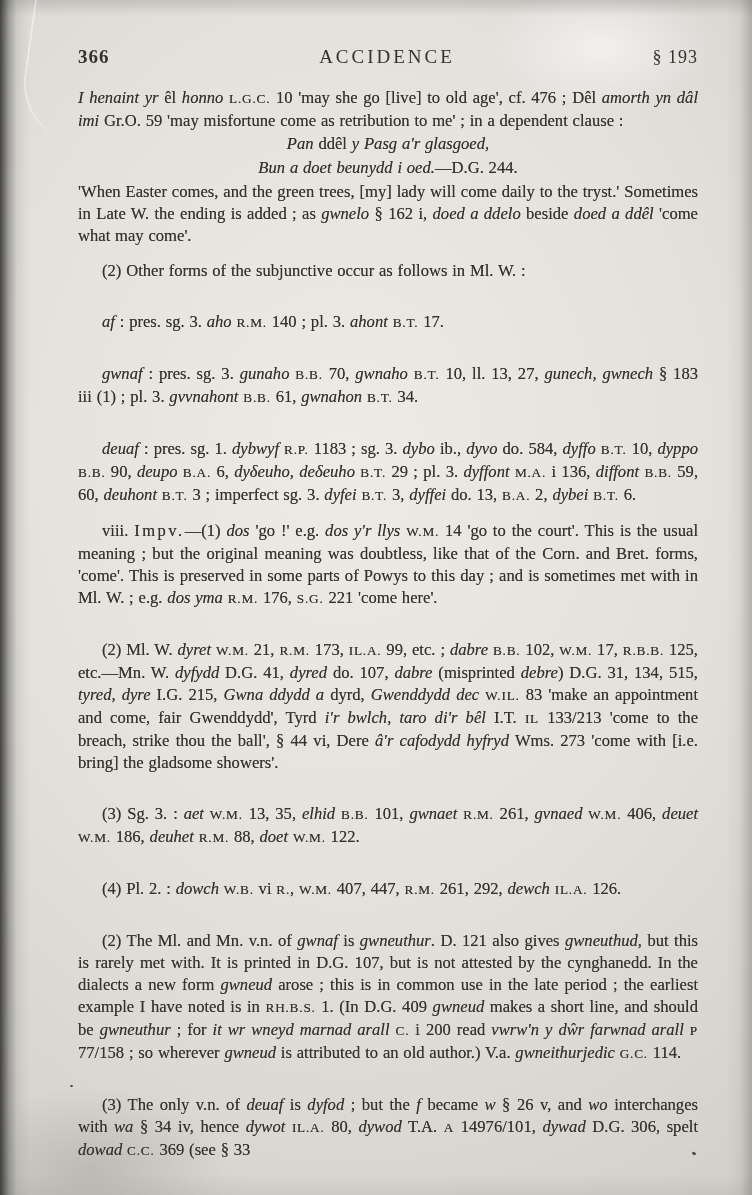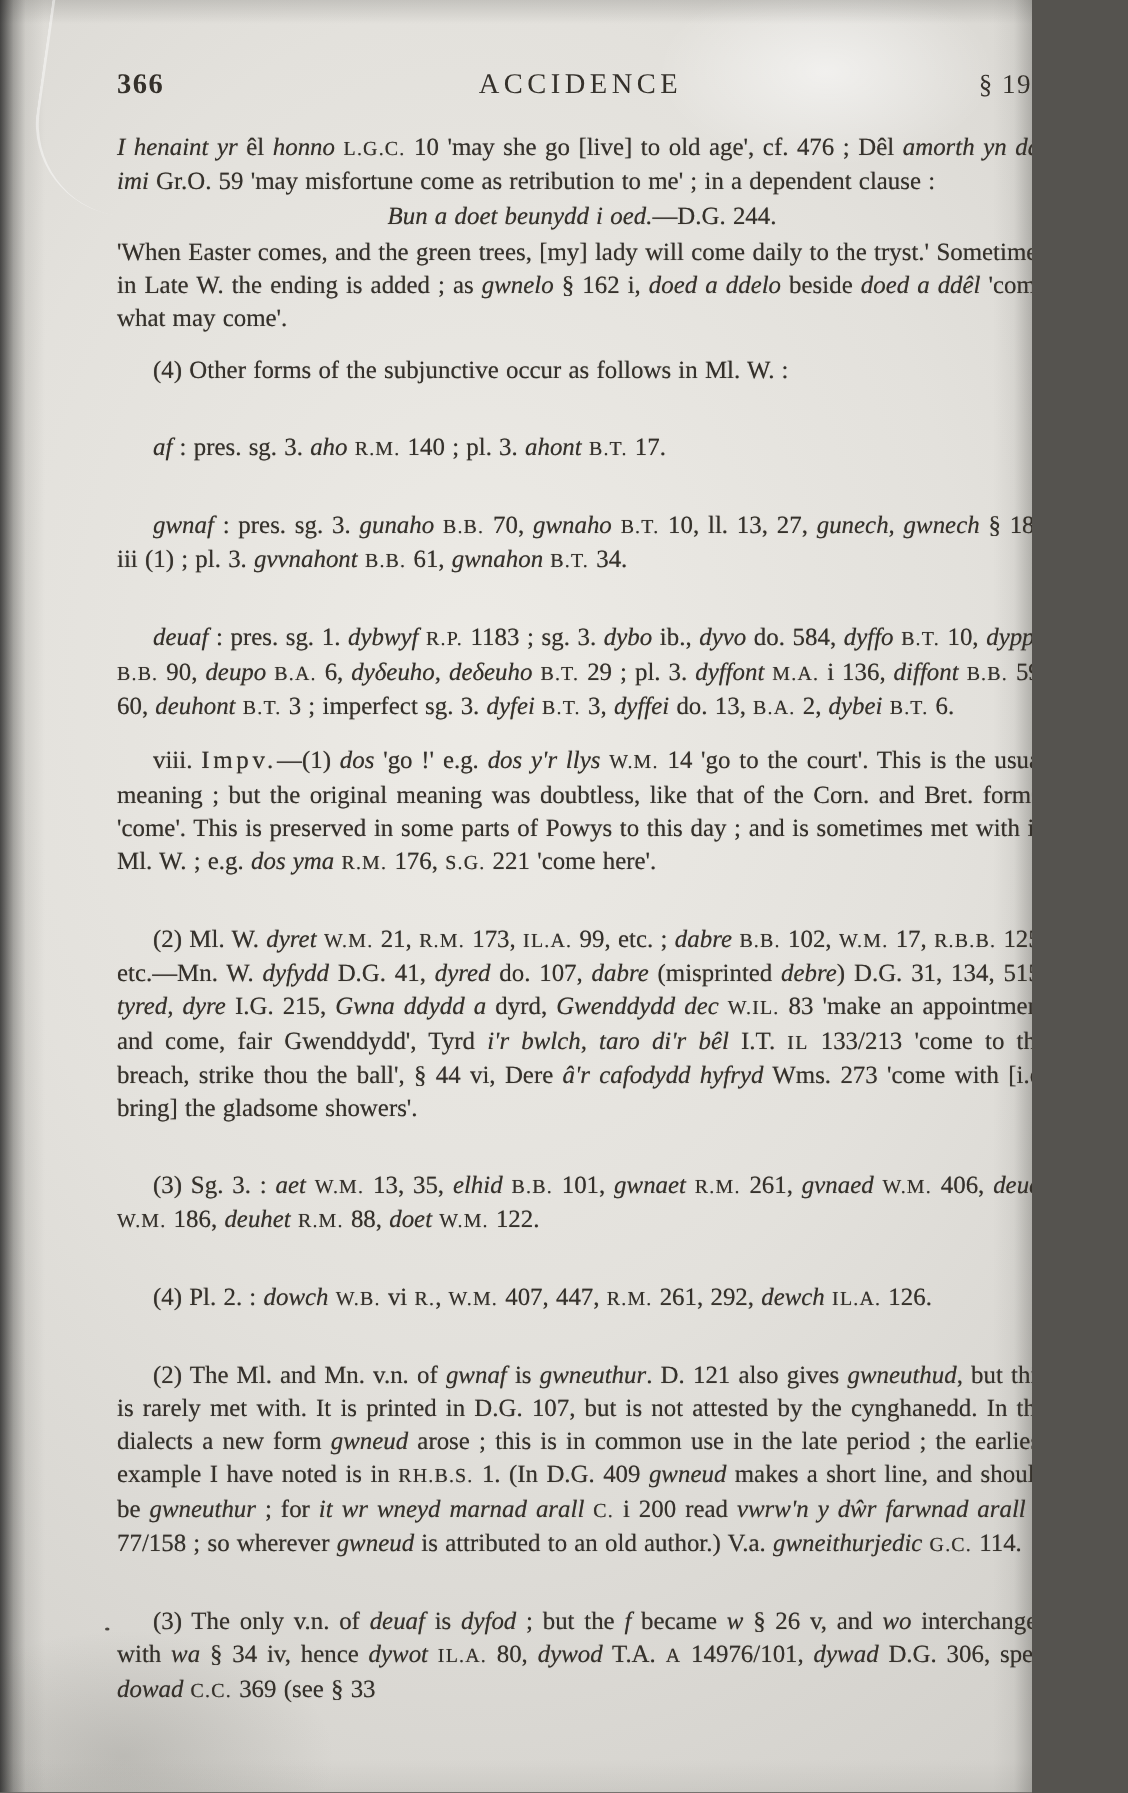--- a/index.html
+++ b/index.html
@@ -1,18 +1,18 @@
 <!DOCTYPE html>
 <html><head>
 <meta charset="utf-8">
 <style>
   html,body { margin:0; padding:0; background:#55534f; }
   .scan {
     position:relative;
-    width:688px; height:1195px;
+    width:752px; height:1195px;
     margin:0;
     overflow:hidden;
     font-family:"Liberation Serif","DejaVu Serif",serif;
     color:#35312b;
     background:
       linear-gradient(90deg, rgba(25,25,25,.78) 0px, rgba(60,60,58,.38) 9px, rgba(120,120,116,.16) 17px, rgba(0,0,0,0) 30px),
       linear-gradient(270deg, rgba(70,70,66,.30) 0px, rgba(140,140,136,.12) 12px, rgba(0,0,0,0) 26px),
       linear-gradient(180deg, rgba(90,90,86,.22) 0px, rgba(0,0,0,0) 16px),
       linear-gradient(0deg, rgba(130,130,124,.14) 0px, rgba(0,0,0,0) 22px),
       radial-gradient(ellipse 160px 90px at 80% 4%, rgba(255,255,255,.55), rgba(255,255,255,0) 70%),
@@ -65,23 +65,24 @@
 
   <div class="inner">
     <div class="header">
       <span class="page-num">366</span>
       <span class="page-title">ACCIDENCE</span>
       <span class="section-no">§ 193</span>
     </div>
 
     <div class="body-text">
         <p class=""><span class="run-i">I henaint yr </span><span class="run-b">êl</span><span class="run-i"> honno </span><span class="run-sc">L.G.C.</span><span class="run-r"> 10 'may she go [live] to old age', cf. 476 ; </span><span class="run-b">Dêl</span><span class="run-i"> amorth yn dâl imi </span><span class="run-r">Gr.O. 59 'may misfortune come as retribution to me' ; in a dependent clause :</span></p>
+        <p class="verse"><span class="run-i">Pan </span><span class="run-b">ddêl</span><span class="run-i"> y Pasg a'r glasgoed,</span></p>
         <p class="verse"><span class="run-i">Bun a doet beunydd i oed.</span><span class="run-r">—D.G. 244.</span></p>
         <p class=""><span class="run-r">'When Easter comes, and the green trees, [my] lady will come daily to the tryst.'  Sometimes in Late W. the ending is added ; as </span><span class="run-i">gwnelo</span><span class="run-r"> § 162 i, </span><span class="run-i">doed a ddelo</span><span class="run-r"> beside </span><span class="run-i">doed a ddêl</span><span class="run-r"> 'come what may come'.</span></p>
-        <p class="indent space-before"><span class="run-r">(4) Other forms of the subjunctive occur as follows in Ml. W. :</span></p>
+        <p class="indent space-before"><span class="run-r">(2) Other forms of the subjunctive occur as follows in Ml. W. :</span></p>
         <p class="indent"><span class="run-i">af</span><span class="run-r"> : pres. sg. 3. </span><span class="run-i">aho</span><span class="run-r"> </span><span class="run-sc">R.M.</span><span class="run-r"> 140 ; pl. 3. </span><span class="run-i">ahont</span><span class="run-r"> </span><span class="run-sc">B.T.</span><span class="run-r"> 17.</span></p>
         <p class="indent"><span class="run-i">gwnaf</span><span class="run-r"> : pres. sg. 3. </span><span class="run-i">gunaho</span><span class="run-r"> </span><span class="run-sc">B.B.</span><span class="run-r"> 70, </span><span class="run-i">gwnaho</span><span class="run-r"> </span><span class="run-sc">B.T.</span><span class="run-r"> 10, ll. 13, 27, </span><span class="run-i">gunech, gwnech</span><span class="run-r"> § 183 iii (1) ; pl. 3. </span><span class="run-i">gvvnahont</span><span class="run-r"> </span><span class="run-sc">B.B.</span><span class="run-r"> 61, </span><span class="run-i">gwnahon</span><span class="run-r"> </span><span class="run-sc">B.T.</span><span class="run-r"> 34.</span></p>
         <p class="indent"><span class="run-i">deuaf</span><span class="run-r"> : pres. sg. 1. </span><span class="run-i">dybwyf</span><span class="run-r"> </span><span class="run-sc">R.P.</span><span class="run-r"> 1183 ; sg. 3. </span><span class="run-i">dybo</span><span class="run-r"> ib., </span><span class="run-i">dyvo</span><span class="run-r"> do. 584, </span><span class="run-i">dyffo</span><span class="run-r"> </span><span class="run-sc">B.T.</span><span class="run-r"> 10, </span><span class="run-i">dyppo</span><span class="run-r"> </span><span class="run-sc">B.B.</span><span class="run-r"> 90, </span><span class="run-i">deupo</span><span class="run-r"> </span><span class="run-sc">B.A.</span><span class="run-r"> 6, </span><span class="run-i">dyδeuho, deδeuho</span><span class="run-r"> </span><span class="run-sc">B.T.</span><span class="run-r"> 29 ; pl. 3. </span><span class="run-i">dyffont</span><span class="run-r"> </span><span class="run-sc">M.A.</span><span class="run-r"> i 136, </span><span class="run-i">diffont</span><span class="run-r"> </span><span class="run-sc">B.B.</span><span class="run-r"> 59, 60, </span><span class="run-i">deuhont</span><span class="run-r"> </span><span class="run-sc">B.T.</span><span class="run-r"> 3 ; imperfect sg. 3. </span><span class="run-i">dyfei</span><span class="run-r"> </span><span class="run-sc">B.T.</span><span class="run-r"> 3, </span><span class="run-i">dyffei</span><span class="run-r"> do. 13, </span><span class="run-sc">B.A.</span><span class="run-r"> 2, </span><span class="run-i">dybei</span><span class="run-r"> </span><span class="run-sc">B.T.</span><span class="run-r"> 6.</span></p>
         <p class="indent space-before"><span class="run-r">viii. </span><span class="run-h">Impv.</span><span class="run-r">—(1) </span><span class="run-i">dos</span><span class="run-r"> 'go !' e.g. </span><span class="run-i">dos y'r llys</span><span class="run-r"> </span><span class="run-sc">W.M.</span><span class="run-r"> 14 'go to the court'.  This is the usual meaning ; but the original meaning was doubtless, like that of the Corn. and Bret. forms, 'come'.  This is preserved in some parts of Powys to this day ; and is sometimes met with in Ml. W. ; e.g. </span><span class="run-i">dos yma</span><span class="run-r"> </span><span class="run-sc">R.M.</span><span class="run-r"> 176, </span><span class="run-sc">S.G.</span><span class="run-r"> 221 'come here'.</span></p>
         <p class="indent"><span class="run-r">(2) Ml. W. </span><span class="run-i">dyret</span><span class="run-r"> </span><span class="run-sc">W.M.</span><span class="run-r"> 21, </span><span class="run-sc">R.M.</span><span class="run-r"> 173, </span><span class="run-sc">IL.A.</span><span class="run-r"> 99, etc. ; </span><span class="run-i">dabre</span><span class="run-r"> </span><span class="run-sc">B.B.</span><span class="run-r"> 102, </span><span class="run-sc">W.M.</span><span class="run-r"> 17, </span><span class="run-sc">R.B.B.</span><span class="run-r"> 125, etc.—Mn. W. </span><span class="run-i">dyfydd</span><span class="run-r"> D.G. 41, </span><span class="run-i">dyred</span><span class="run-r"> do. 107, </span><span class="run-i">dabre</span><span class="run-r"> (misprinted </span><span class="run-i">debre</span><span class="run-r">) D.G. 31, 134, 515, </span><span class="run-i">tyred, dyre</span><span class="run-r"> I.G. 215, </span><span class="run-i">Gwna ddydd a </span><span class="run-b">dyrd</span><span class="run-r">, </span><span class="run-i">Gwenddydd dec</span><span class="run-r"> </span><span class="run-sc">W.IL.</span><span class="run-r"> 83 'make an appointment and come, fair Gwenddydd', </span><span class="run-b">Tyrd</span><span class="run-i"> i'r bwlch, taro di'r bêl</span><span class="run-r"> I.T. </span><span class="run-sc">IL</span><span class="run-r"> 133/213 'come to the breach, strike thou the ball', § 44 vi, </span><span class="run-b">Dere</span><span class="run-i"> â'r cafodydd hyfryd</span><span class="run-r"> Wms. 273 'come with [i.e. bring] the gladsome showers'.</span></p>
         <p class="indent"><span class="run-r">(3) Sg. 3. : </span><span class="run-i">aet</span><span class="run-r"> </span><span class="run-sc">W.M.</span><span class="run-r"> 13, 35, </span><span class="run-i">elhid</span><span class="run-r"> </span><span class="run-sc">B.B.</span><span class="run-r"> 101, </span><span class="run-i">gwnaet</span><span class="run-r"> </span><span class="run-sc">R.M.</span><span class="run-r"> 261, </span><span class="run-i">gvnaed</span><span class="run-r"> </span><span class="run-sc">W.M.</span><span class="run-r"> 406, </span><span class="run-i">deuet</span><span class="run-r"> </span><span class="run-sc">W.M.</span><span class="run-r"> 186, </span><span class="run-i">deuhet</span><span class="run-r"> </span><span class="run-sc">R.M.</span><span class="run-r"> 88, </span><span class="run-i">doet</span><span class="run-r"> </span><span class="run-sc">W.M.</span><span class="run-r"> 122.</span></p>
         <p class="indent"><span class="run-r">(4) Pl. 2. : </span><span class="run-i">dowch</span><span class="run-r"> </span><span class="run-sc">W.B.</span><span class="run-r"> vi </span><span class="run-sc">R.</span><span class="run-r">, </span><span class="run-sc">W.M.</span><span class="run-r"> 407, 447, </span><span class="run-sc">R.M.</span><span class="run-r"> 261, 292, </span><span class="run-i">dewch</span><span class="run-r"> </span><span class="run-sc">IL.A.</span><span class="run-r"> 126.</span></p>
         <p class="indent"><span class="run-r">(2) The Ml. and Mn. v.n. of </span><span class="run-i">gwnaf</span><span class="run-r"> is </span><span class="run-i">gwneuthur</span><span class="run-r">.  D. 121 also gives </span><span class="run-i">gwneuthud</span><span class="run-r">, but this is rarely met with.  It is printed in D.G. 107, but is not attested by the cynghanedd.  In the dialects a new form </span><span class="run-i">gwneud</span><span class="run-r"> arose ; this is in common use in the late period ; the earliest example I have noted is in </span><span class="run-sc">RH.B.S.</span><span class="run-r"> 1.  (In D.G. 409 </span><span class="run-i">gwneud</span><span class="run-r"> makes a short line, and should be </span><span class="run-i">gwneuthur</span><span class="run-r"> ; for </span><span class="run-i">it wr wneyd marnad arall</span><span class="run-r"> </span><span class="run-sc">C.</span><span class="run-r"> i 200 read </span><span class="run-i">vwrw'n y dŵr farwnad arall</span><span class="run-r"> </span><span class="run-sc">P</span><span class="run-r"> 77/158 ; so wherever </span><span class="run-i">gwneud</span><span class="run-r"> is attributed to an old author.)  V.a. </span><span class="run-i">gwneithurjedic</span><span class="run-r"> </span><span class="run-sc">G.C.</span><span class="run-r"> 114.</span></p>
         <p class="indent"><span class="run-r">(3) The only v.n. of </span><span class="run-i">deuaf</span><span class="run-r"> is </span><span class="run-i">dyfod</span><span class="run-r"> ; but the </span><span class="run-i">f</span><span class="run-r"> became </span><span class="run-i">w</span><span class="run-r"> § 26 v, and </span><span class="run-i">wo</span><span class="run-r"> interchanges with </span><span class="run-i">wa</span><span class="run-r"> § 34 iv, hence </span><span class="run-i">dywot</span><span class="run-r"> </span><span class="run-sc">IL.A.</span><span class="run-r"> 80, </span><span class="run-i">dywod</span><span class="run-r"> T.A. </span><span class="run-sc">A</span><span class="run-r"> 14976/101, </span><span class="run-i">dywad</span><span class="run-r"> D.G. 306, spelt </span><span class="run-i">dowad</span><span class="run-r"> </span><span class="run-sc">C.C.</span><span class="run-r"> 369 (see § 33</span></p>
       </div>

